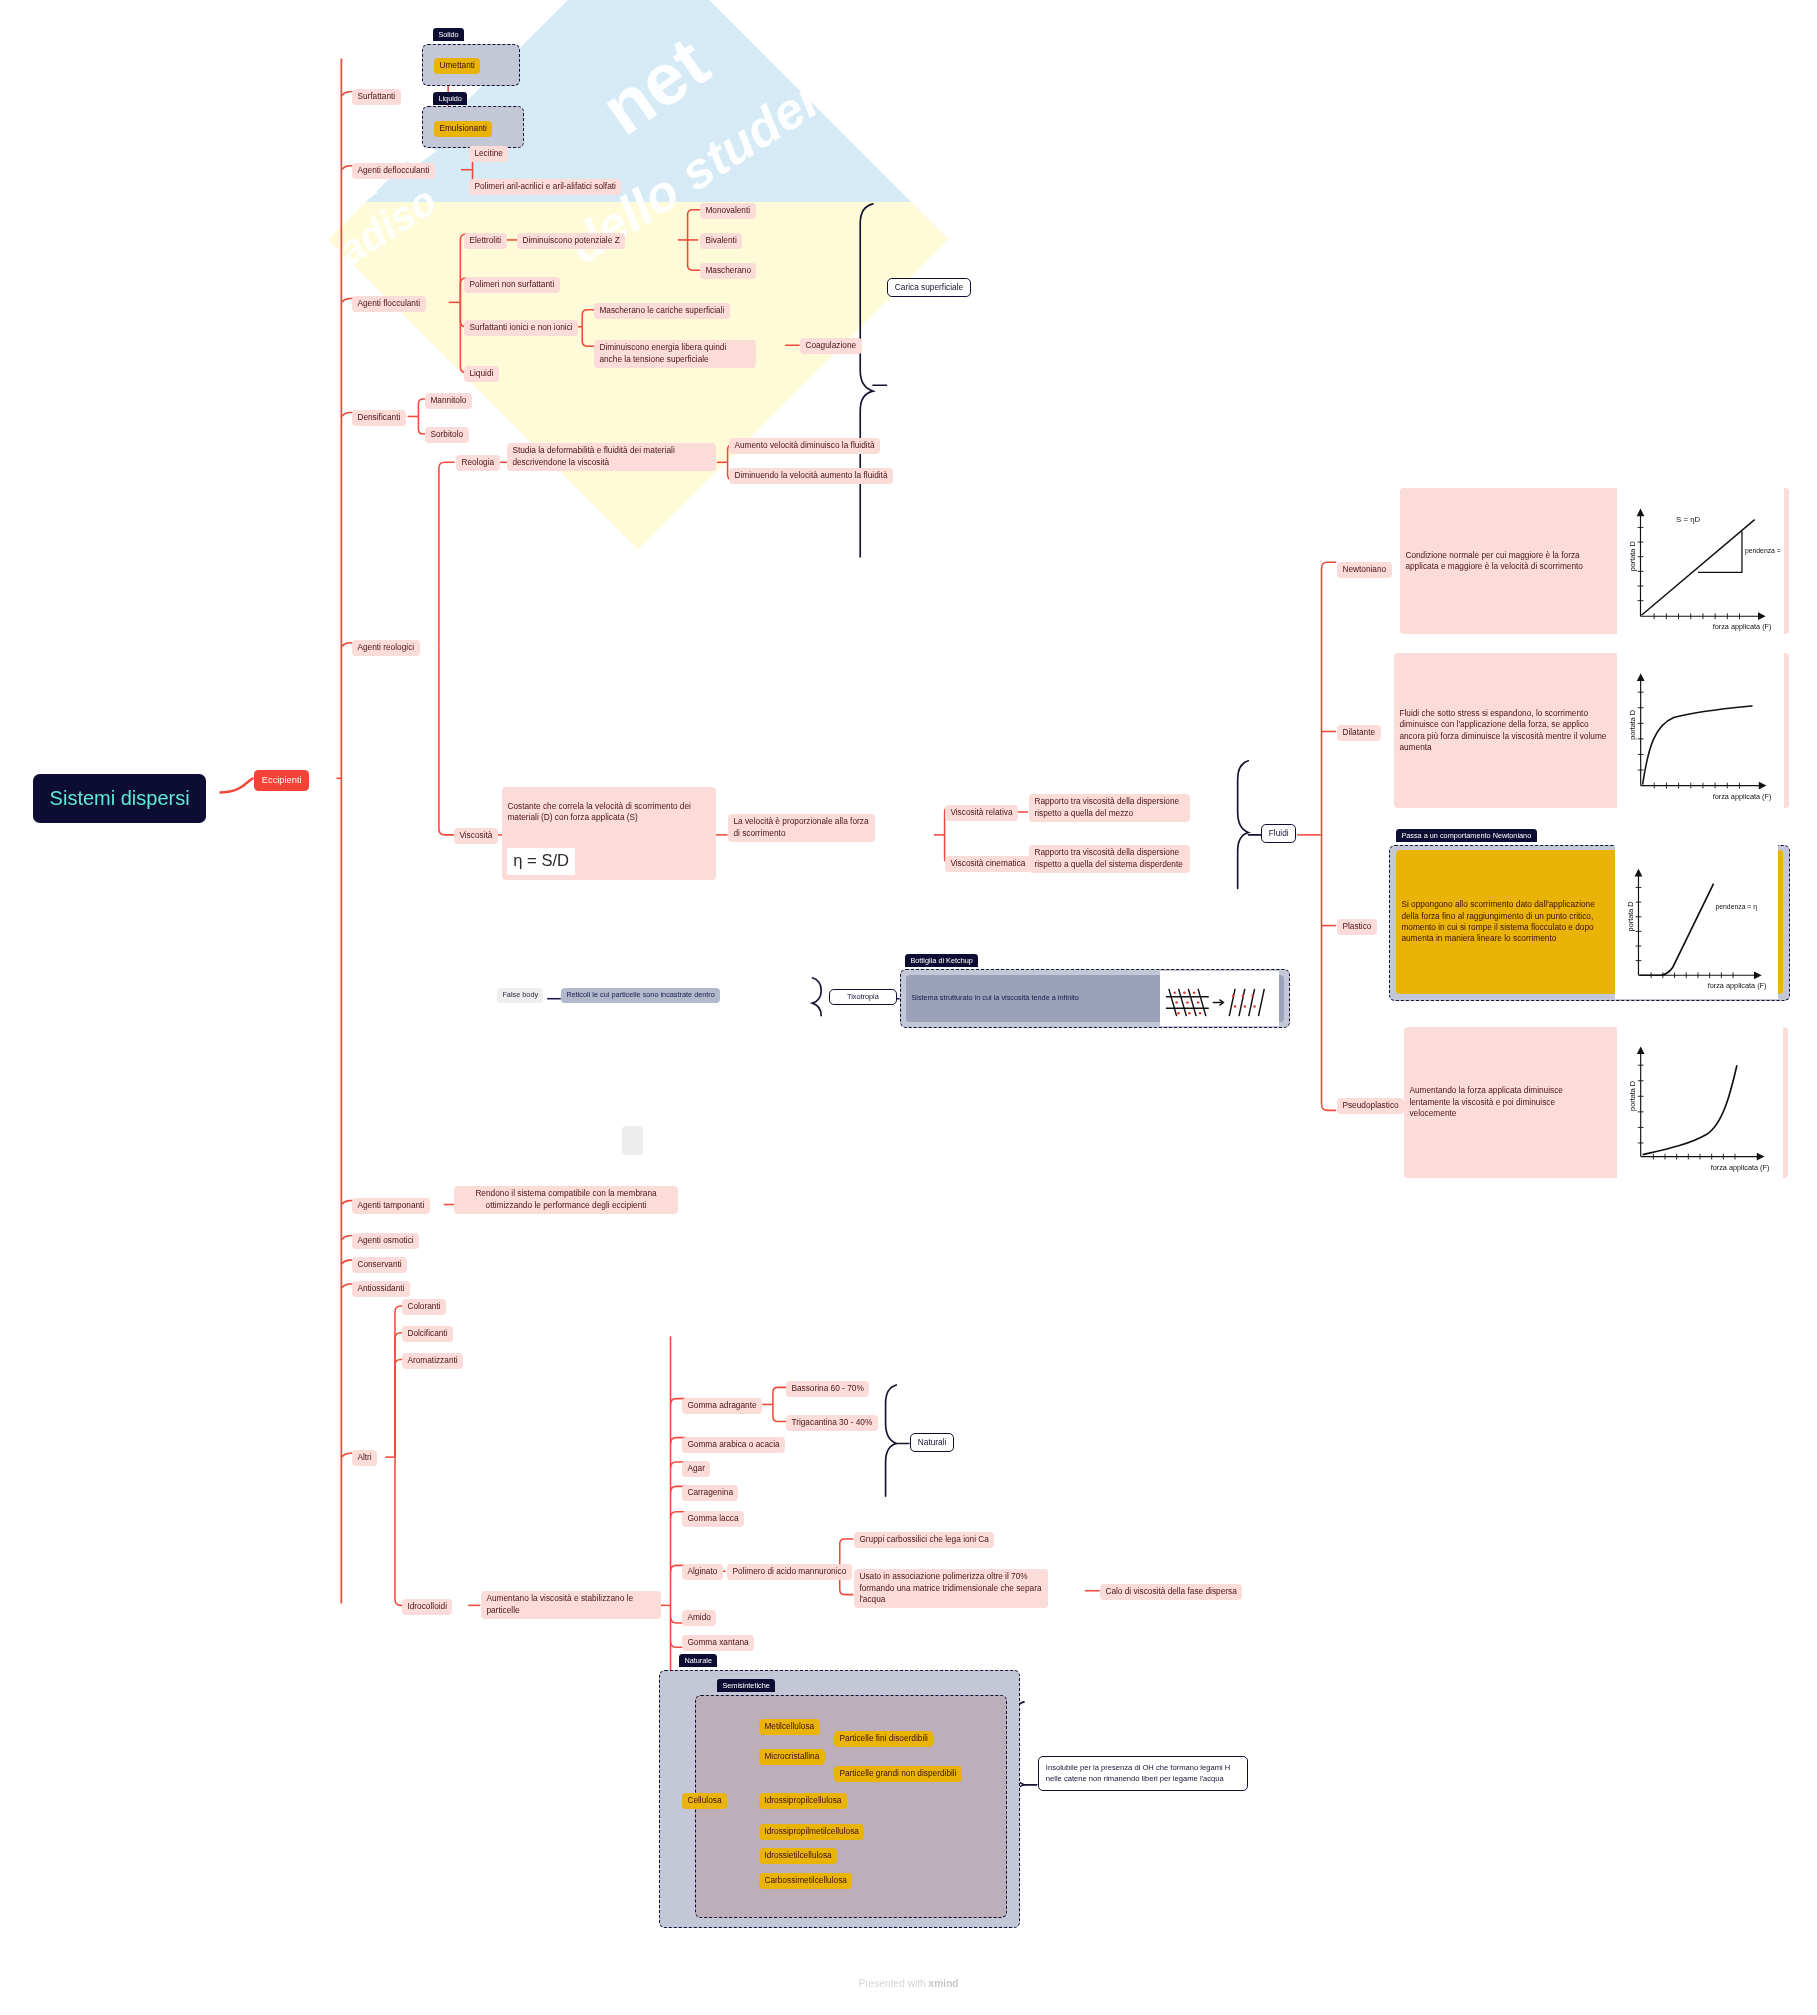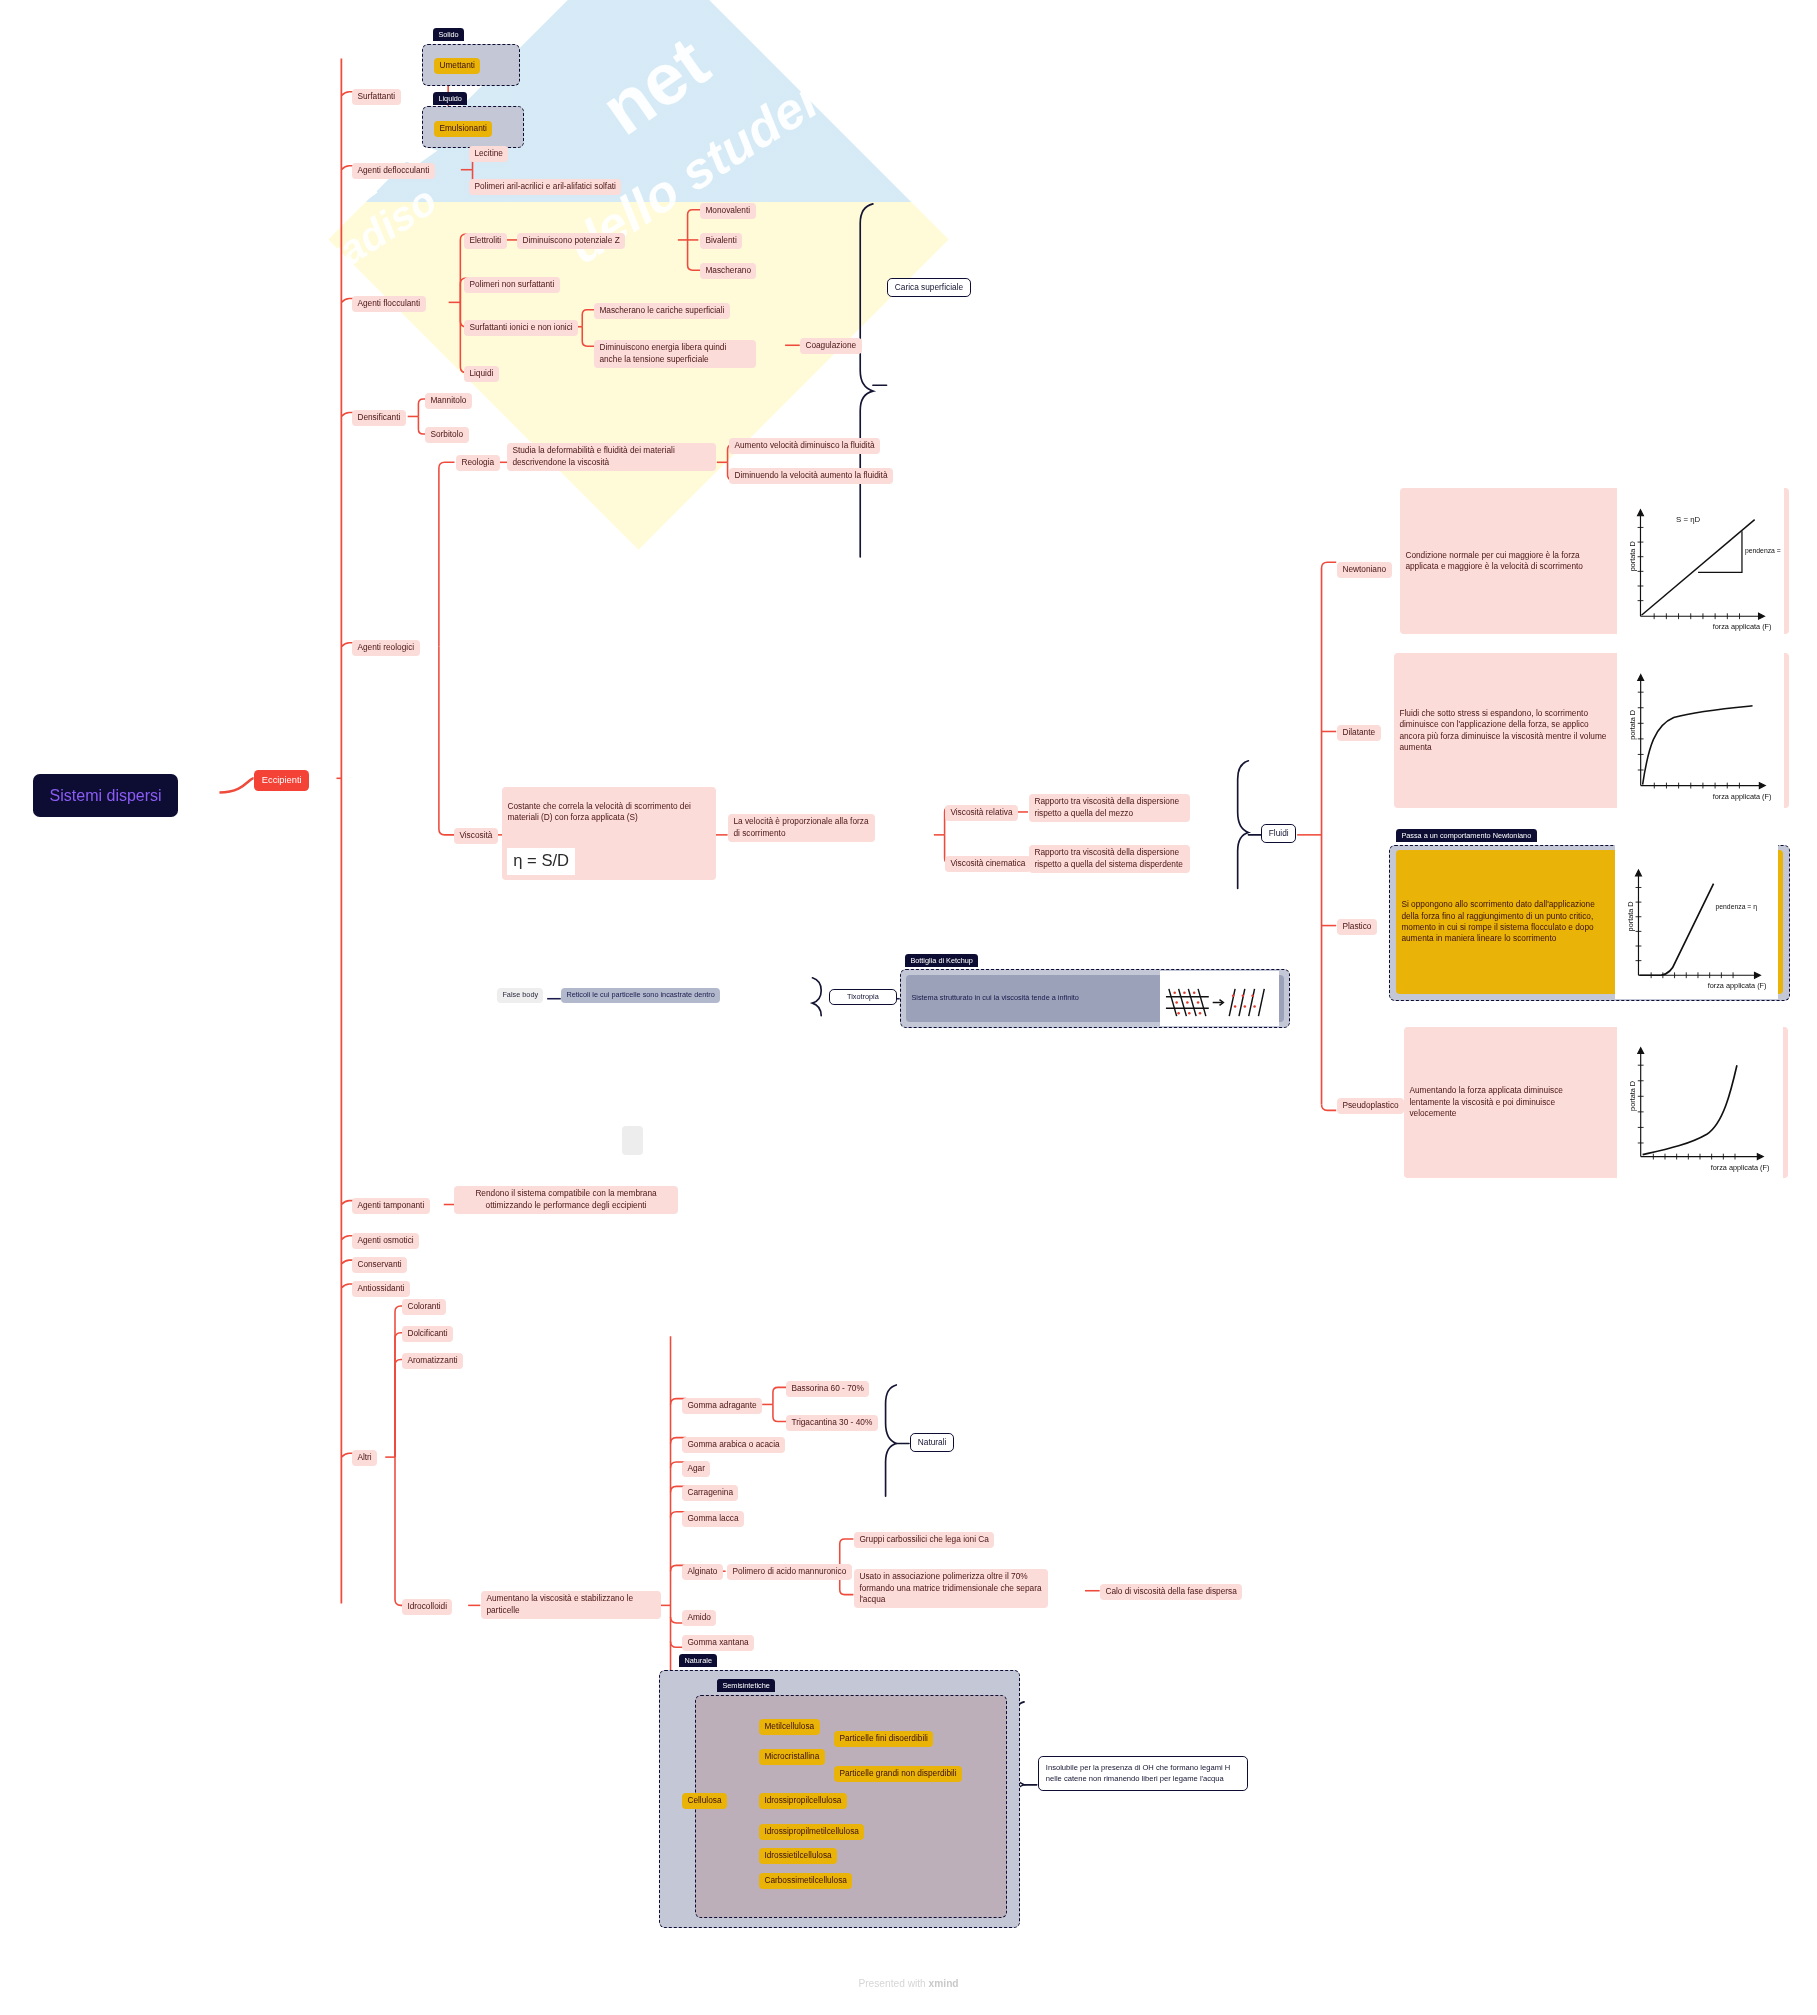--- a/index.html
+++ b/index.html
@@ -62,22 +62,22 @@
     border-radius: 3.9px;
     background: #fbdcd8;
     color: #4a1414;
     font-size: 8.3px;
     line-height: 1.38;
     white-space: pre-line;
   }
   .node.wide { display:block; }
 
   .root {
-    background: #0d0d33; color:#8b5cf6;
-    font-size: 16px; padding: 10.7px 16.6px;
+    background: #0d0d33; color:#5eead4;
+    font-size: 20px; padding: 10.7px 16.6px;
     border-radius: 6.8px; font-weight: 400;
   }
   .accent {
     background:#f44336; color:#ffffff;
     font-size:9.3px; padding:3.9px 7.8px; border-radius:4.4px;
   }
   .outline {
     background:#ffffff; border:1.3px solid #0d0d33;
     color:#141433; border-radius:4.9px;
     padding:2.9px 6.8px; font-size:8.3px;

